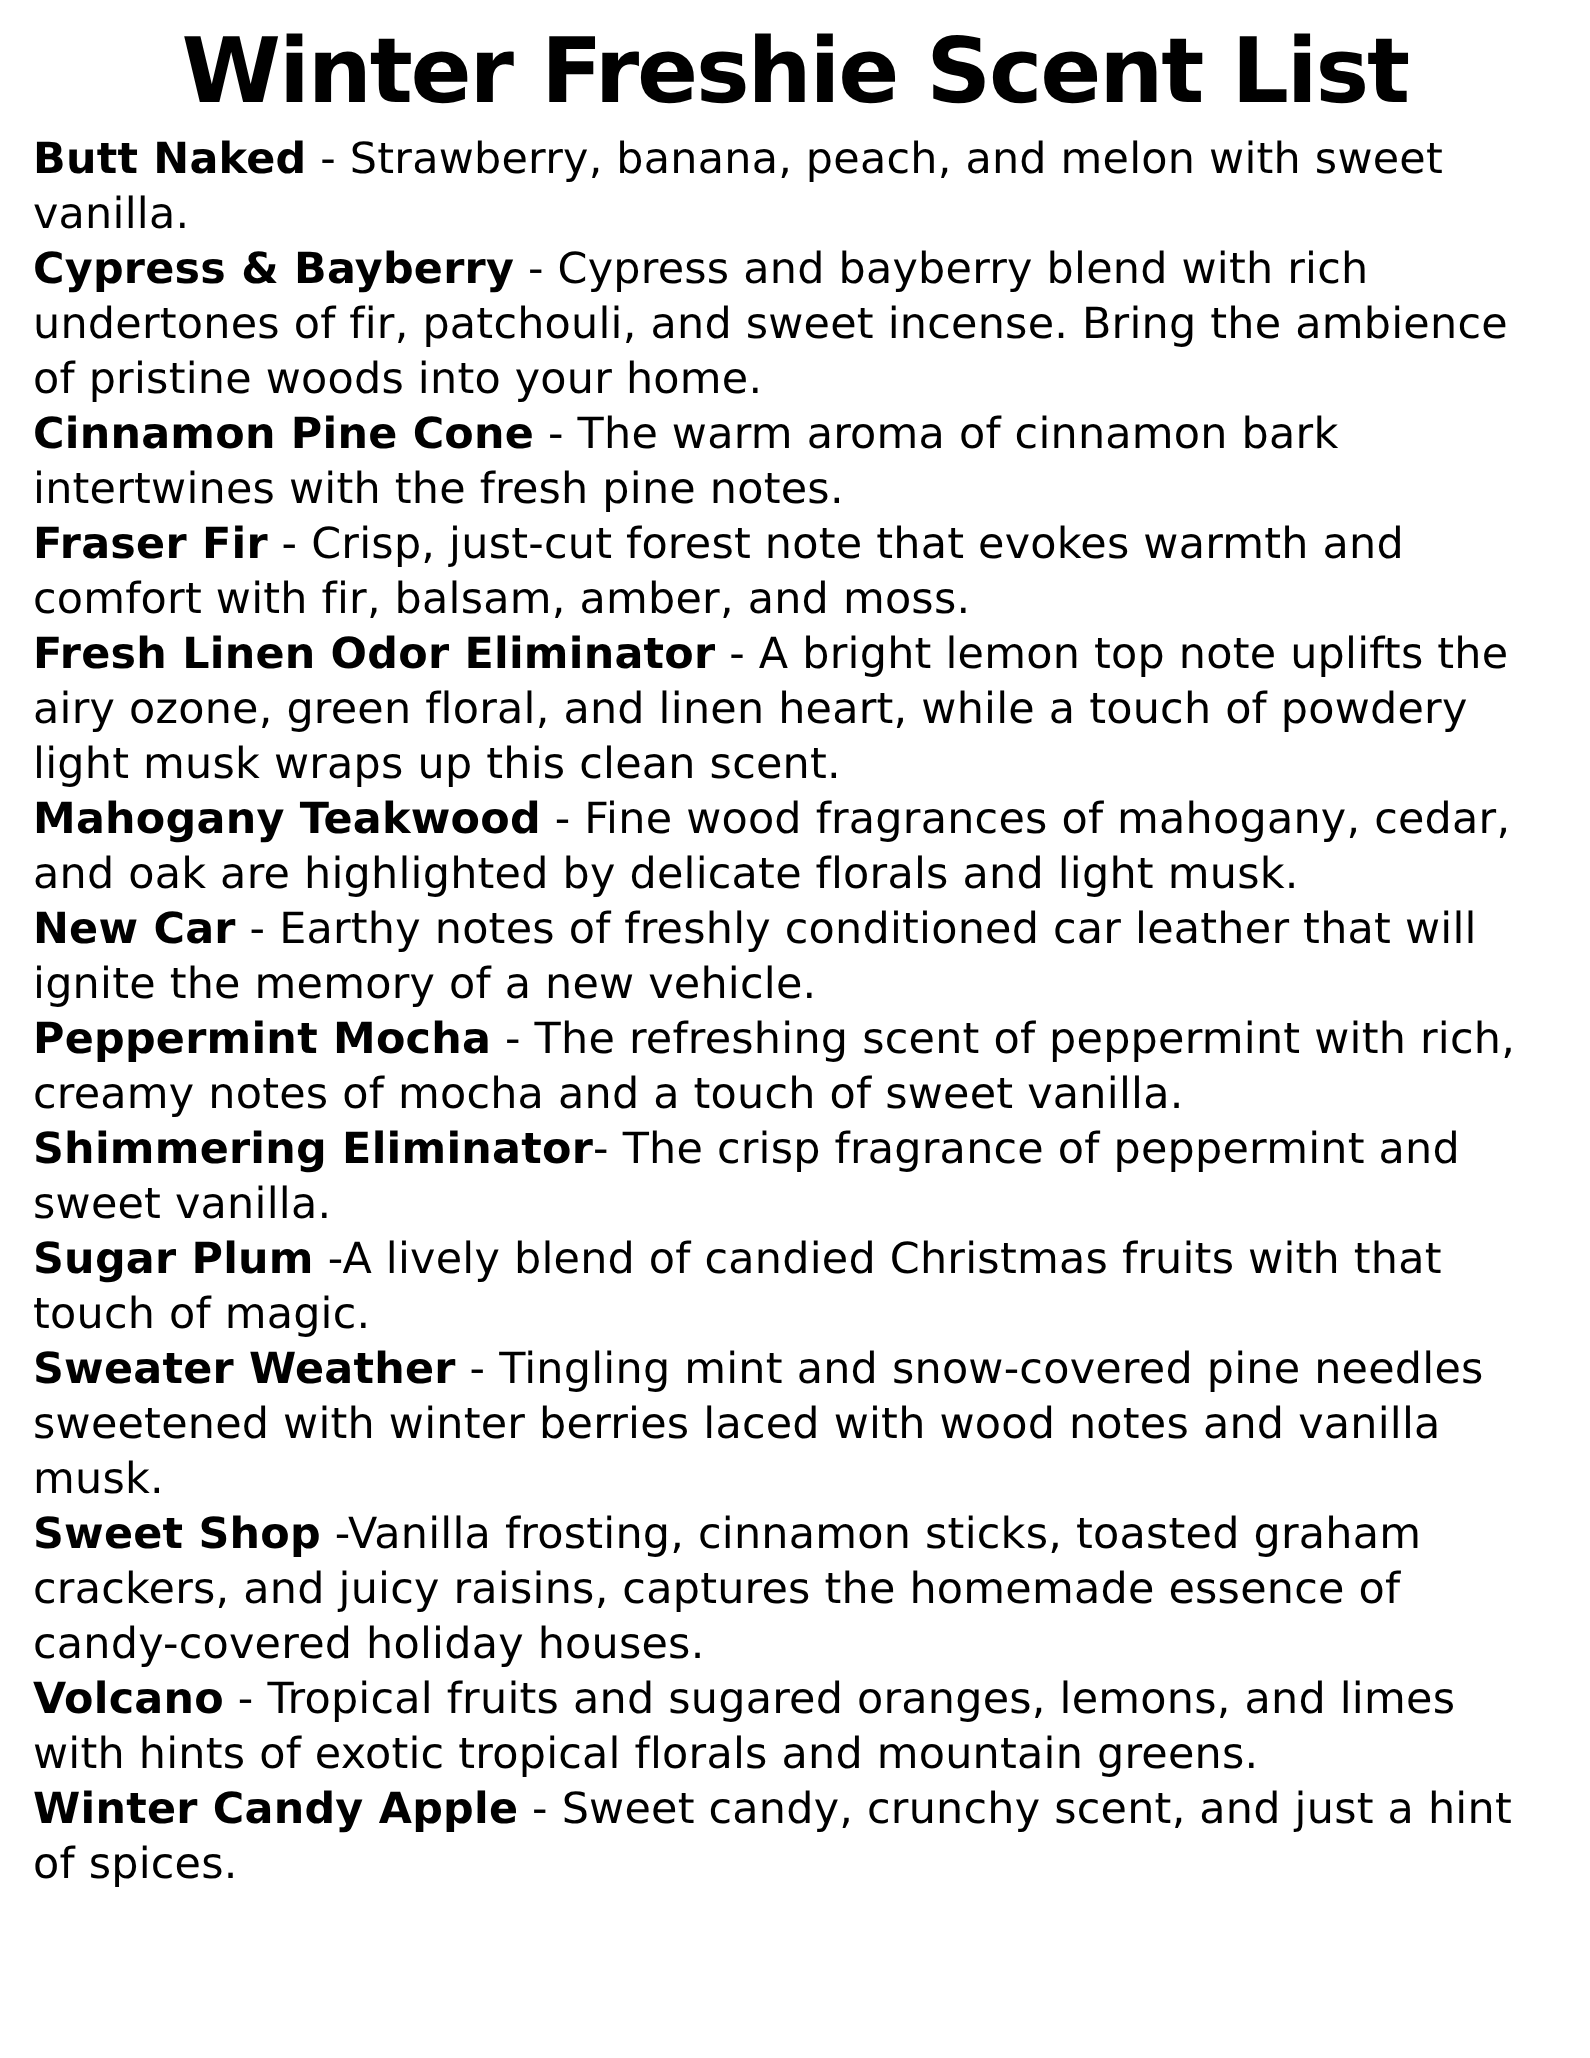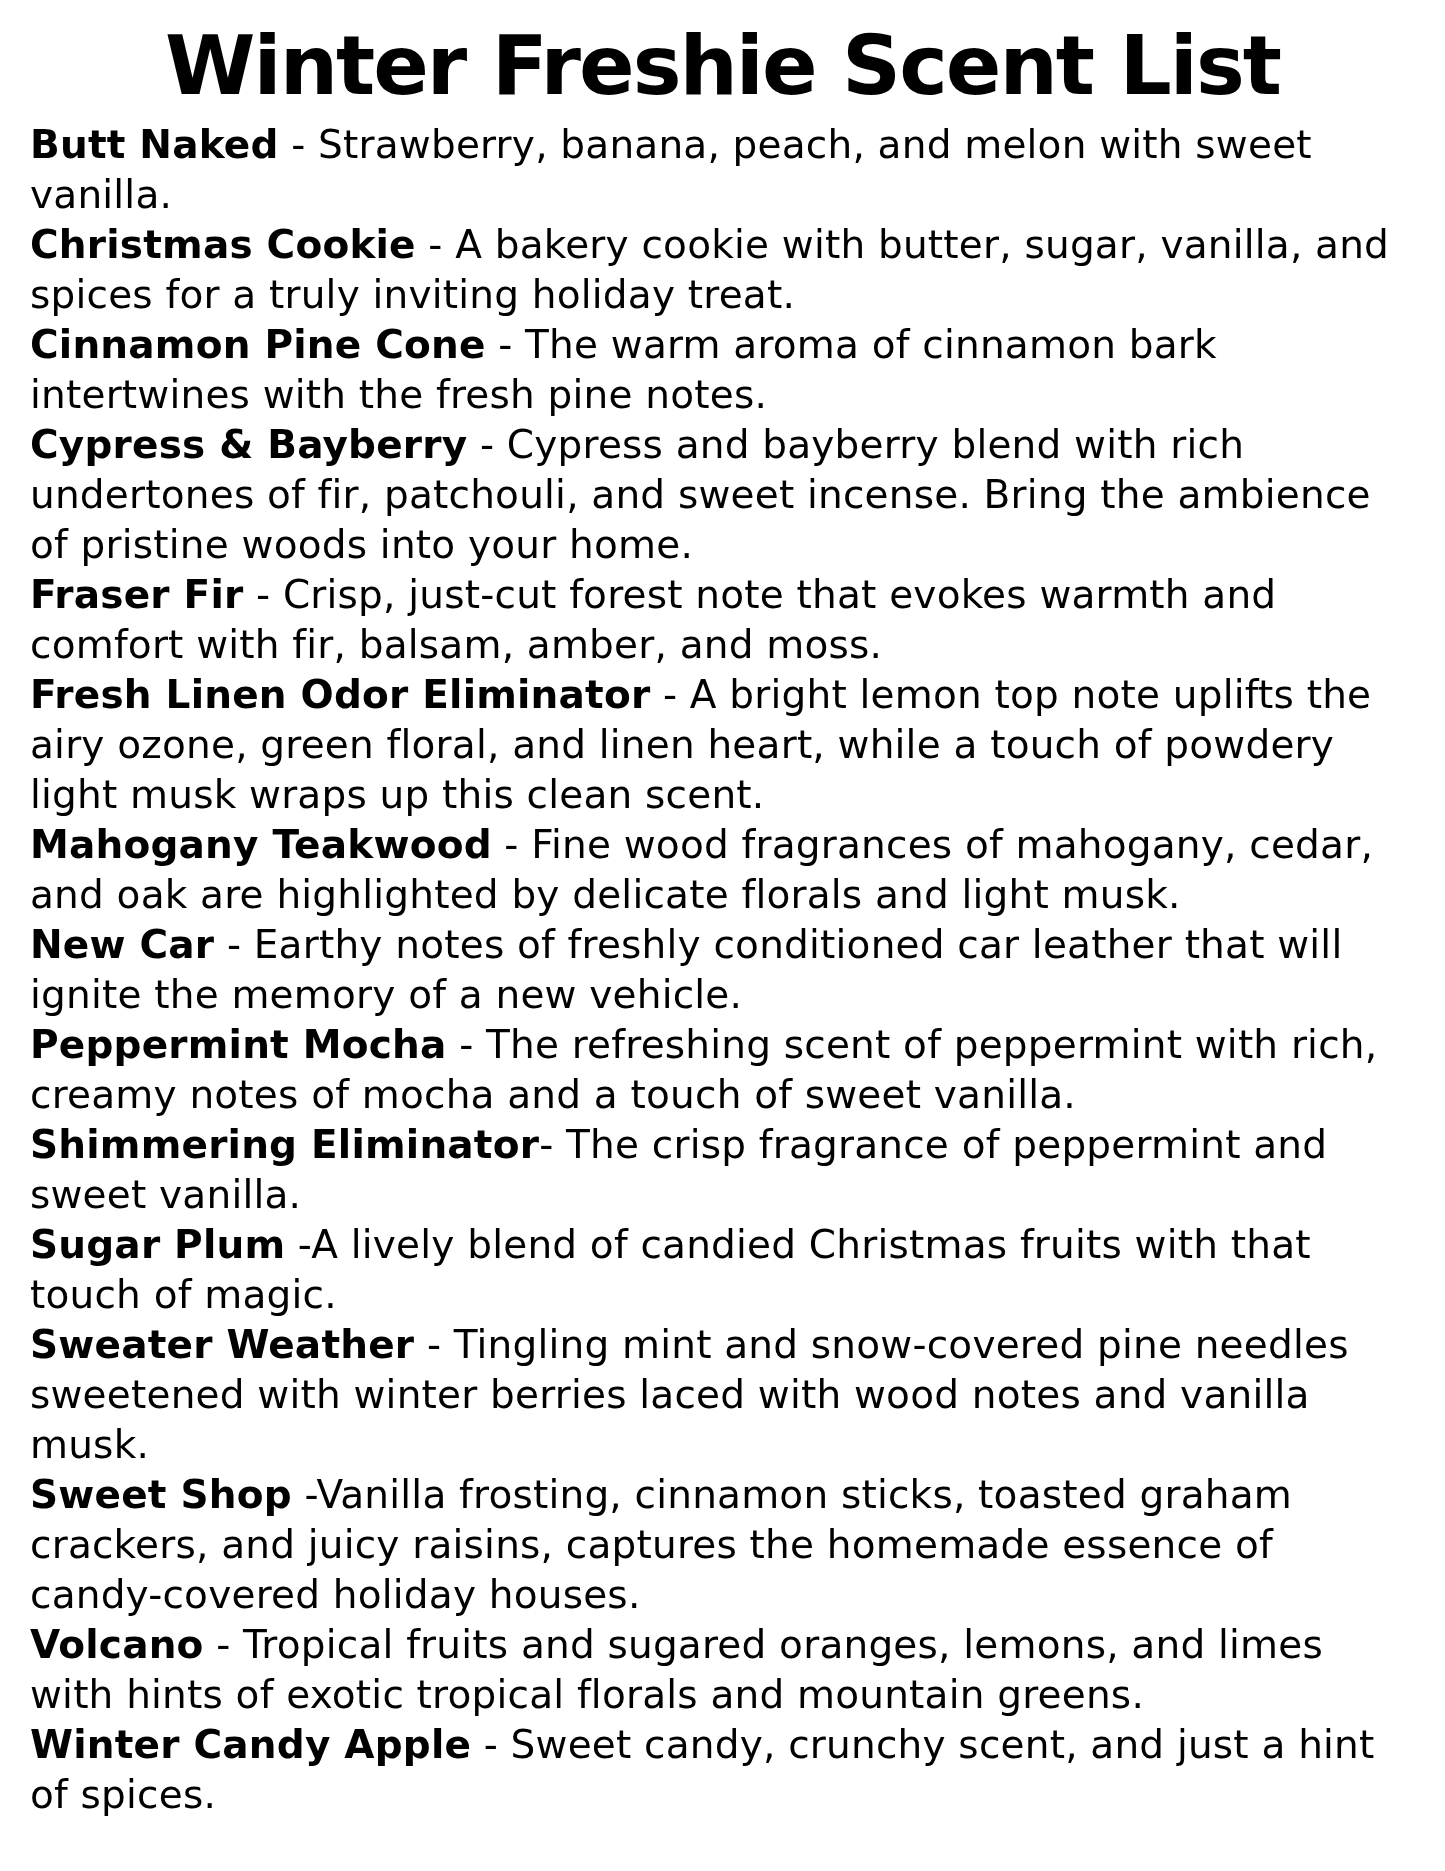--- a/index.html
+++ b/index.html
@@ -46,23 +46,22 @@
   }
 </style>
 </head>
 <body>
 
 <div class="page">
   <h1 class="title">Winter Freshie Scent List</h1>
 
   <div class="scent-list">
     <p class="scent-item"><span class="scent-name">Butt Naked</span><span class="scent-sep"> - </span><span class="scent-desc">Strawberry, banana, peach, and melon with sweet vanilla.</span></p>
-    <p class="scent-item"><span class="scent-name">Christmas Cookie</span><span class="scent-sep"> - </span><span class="scent-desc">A bakery cookie with butter, sugar, vanilla, and spices for a truly inviting holiday treat.</span></p>
+    <p class="scent-item"><span class="scent-name">Cypress &amp; Bayberry</span><span class="scent-sep"> - </span><span class="scent-desc">Cypress and bayberry blend with rich undertones of fir, patchouli, and sweet incense. Bring the ambience of pristine woods into your home.</span></p>
     <p class="scent-item"><span class="scent-name">Cinnamon Pine Cone</span><span class="scent-sep"> - </span><span class="scent-desc">The warm aroma of cinnamon bark intertwines with the fresh pine notes.</span></p>
-    <p class="scent-item"><span class="scent-name">Cypress &amp; Bayberry</span><span class="scent-sep"> - </span><span class="scent-desc">Cypress and bayberry blend with rich undertones of fir, patchouli, and sweet incense. Bring the ambience of pristine woods into your home.</span></p>
     <p class="scent-item"><span class="scent-name">Fraser Fir</span><span class="scent-sep"> - </span><span class="scent-desc">Crisp, just-cut forest note that evokes warmth and comfort with fir, balsam, amber, and moss.</span></p>
     <p class="scent-item"><span class="scent-name">Fresh Linen Odor Eliminator</span><span class="scent-sep"> - </span><span class="scent-desc">A bright lemon top note uplifts the airy ozone, green floral, and linen heart, while a touch of powdery light musk wraps up this clean scent.</span></p>
     <p class="scent-item"><span class="scent-name">Mahogany Teakwood</span><span class="scent-sep"> - </span><span class="scent-desc">Fine wood fragrances of mahogany, cedar, and oak are highlighted by delicate florals and light musk.</span></p>
     <p class="scent-item"><span class="scent-name">New Car</span><span class="scent-sep"> - </span><span class="scent-desc">Earthy notes of freshly conditioned car leather that will ignite the memory of a new vehicle.</span></p>
     <p class="scent-item"><span class="scent-name">Peppermint Mocha</span><span class="scent-sep"> - </span><span class="scent-desc">The refreshing scent of peppermint with rich, creamy notes of mocha and a touch of sweet vanilla.</span></p>
     <p class="scent-item"><span class="scent-name">Shimmering Eliminator</span><span class="scent-sep">- </span><span class="scent-desc">The crisp fragrance of peppermint and sweet vanilla.</span></p>
     <p class="scent-item"><span class="scent-name">Sugar Plum</span><span class="scent-sep"> -</span><span class="scent-desc">A lively blend of candied Christmas fruits with that touch of magic.</span></p>
     <p class="scent-item"><span class="scent-name">Sweater Weather</span><span class="scent-sep"> - </span><span class="scent-desc">Tingling mint and snow-covered pine needles sweetened with winter berries laced with wood notes and vanilla musk.</span></p>
     <p class="scent-item"><span class="scent-name">Sweet Shop</span><span class="scent-sep"> -</span><span class="scent-desc">Vanilla frosting, cinnamon sticks, toasted graham crackers, and juicy raisins, captures the homemade essence of candy-covered holiday houses.</span></p>
     <p class="scent-item"><span class="scent-name">Volcano</span><span class="scent-sep"> - </span><span class="scent-desc">Tropical fruits and sugared oranges, lemons, and limes with hints of exotic tropical florals and mountain greens.</span></p>

